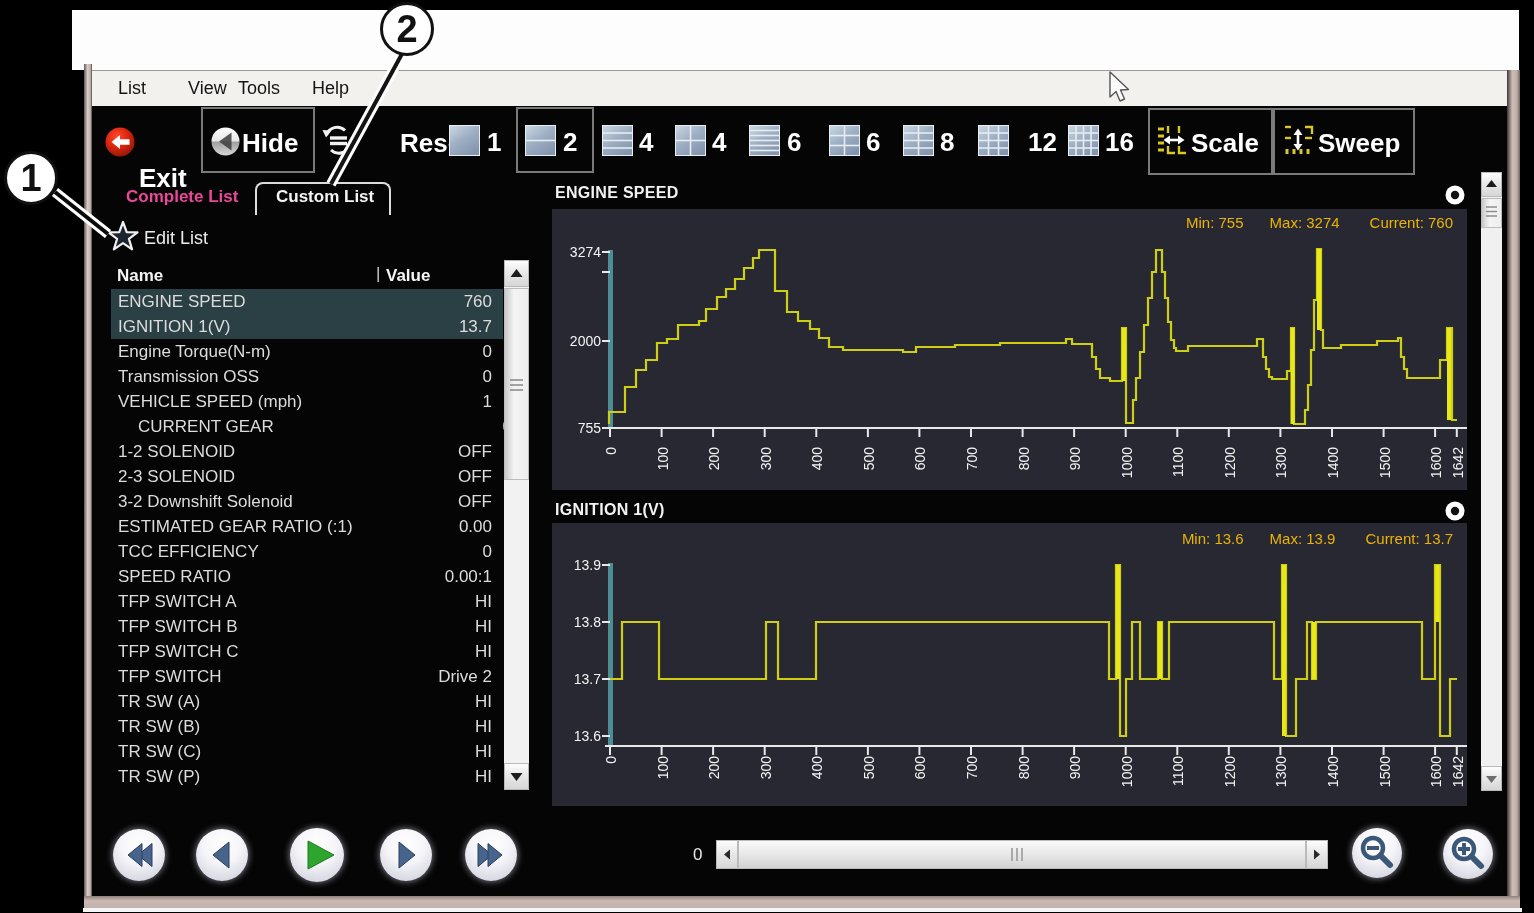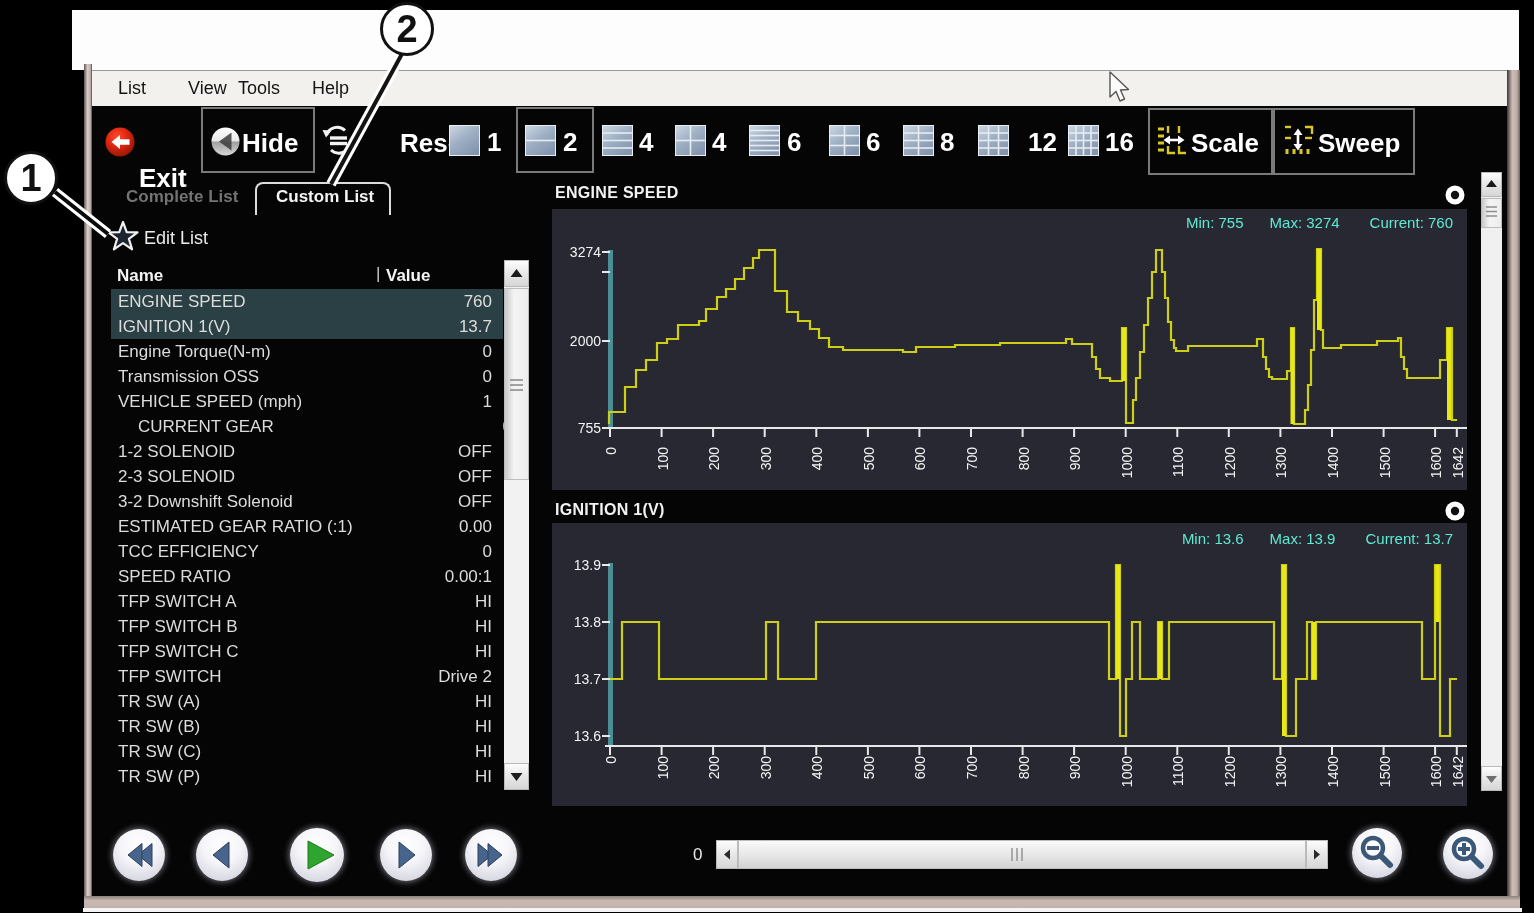--- a/index.html
+++ b/index.html
@@ -6,21 +6,21 @@
  font-family:"Liberation Sans",sans-serif;}
 .abs{position:absolute;}
 .tbtxt{font-weight:bold;color:#fff;font-size:26px;}
 .gridnum{font-weight:bold;color:#fff;font-size:26px;}
 .boxed{border:2px solid #7a7a7a;}
 .row{position:absolute;left:111px;width:392px;height:25px;color:#dcdcdc;font-size:17px;}
 .rname{position:absolute;left:7px;top:3px;white-space:nowrap;}
 .rval{position:absolute;right:11px;top:3px;white-space:nowrap;}
 .hl{background:#2b4044;}
 .ylab{position:absolute;color:#f4f4f4;font-size:14px;text-align:right;width:44px;}
-.mmc{position:absolute;color:#5eead4;font-size:15px;white-space:nowrap;}
+.mmc{position:absolute;color:#eab308;font-size:15px;white-space:nowrap;}
 .ctitle{position:absolute;color:#f2f2f2;font-size:16px;font-weight:600;letter-spacing:.3px;}
 .sbbtn{position:absolute;background:linear-gradient(#fdfdfd,#e9e9e9 45%,#d6d6d6);border:1px solid #b9b9b9;box-sizing:border-box;}
 .menu{font-size:18px;color:#141414;}
 </style></head>
 <body>
 <div id="page">
 
 <div class="abs" style="left:72px;top:10px;width:1447px;height:60px;background:#fdfdfd;"></div>
 <div class="abs" style="left:90px;top:70px;width:1417px;height:36px;background:#f2f1ee;border-top:1px solid #9a9a9a;"></div>
 <div class="abs menu" style="left:118px;top:78px;">List</div>
@@ -235,21 +235,21 @@
 <path d="M22 3 L29 3 L29 10"></path>
         <path d="M22 14 L29 14"></path>
 </g>
 <g stroke="#fff" stroke-width="2.6">
 <line x1="15" y1="7" x2="15" y2="24"></line>
       </g>
 <path d="M10.5 11 L15 4.5 L19.5 11 Z" fill="#fff"></path>
 <path d="M10.5 20 L15 26.5 L19.5 20 Z" fill="#fff"></path>
     </svg>
 <div class="abs tbtxt" style="left:1318px;top:128px;">Sweep</div>
-<div class="abs" style="left:126px;top:187px;font-weight:bold;color:#737373;font-size:17px;">Complete List</div>
+<div class="abs" style="left:126px;top:187px;font-weight:bold;color:#ec4899;font-size:17px;">Complete List</div>
 <div class="abs" style="left:255px;top:182px;width:132px;height:31px;border:2px solid #dcdcdc;border-bottom:none;border-radius:8px 8px 0 0;"></div>
 <div class="abs" style="left:276px;top:187px;font-weight:bold;color:#f4f4f4;font-size:17px;">Custom List</div>
 <svg class="abs" style="left:106px;top:219px;" width="34" height="34" viewBox="0 0 34 34">
 <path d="M17 3 L20.7 13.2 L31.5 13.4 L22.9 19.9 L26.1 30.3 L17 24.1 L7.9 30.3 L11.1 19.9 L2.5 13.4 L13.3 13.2 Z" fill="#1c2430" stroke="#f0f0f0" stroke-width="2.2" stroke-linejoin="round"></path>
     </svg>
 <div class="abs" style="left:144px;top:228px;color:#ececec;font-size:18px;">Edit List</div>
 <div class="abs" style="left:117px;top:266px;font-weight:bold;color:#f4f4f4;font-size:17px;">Name</div>
 <div class="abs" style="left:376px;top:264px;color:#cccccc;font-size:17px;">|</div>
 <div class="abs" style="left:386px;top:266px;font-weight:bold;color:#f4f4f4;font-size:17px;">Value</div>
 <div class="row hl" style="top:289px;">

